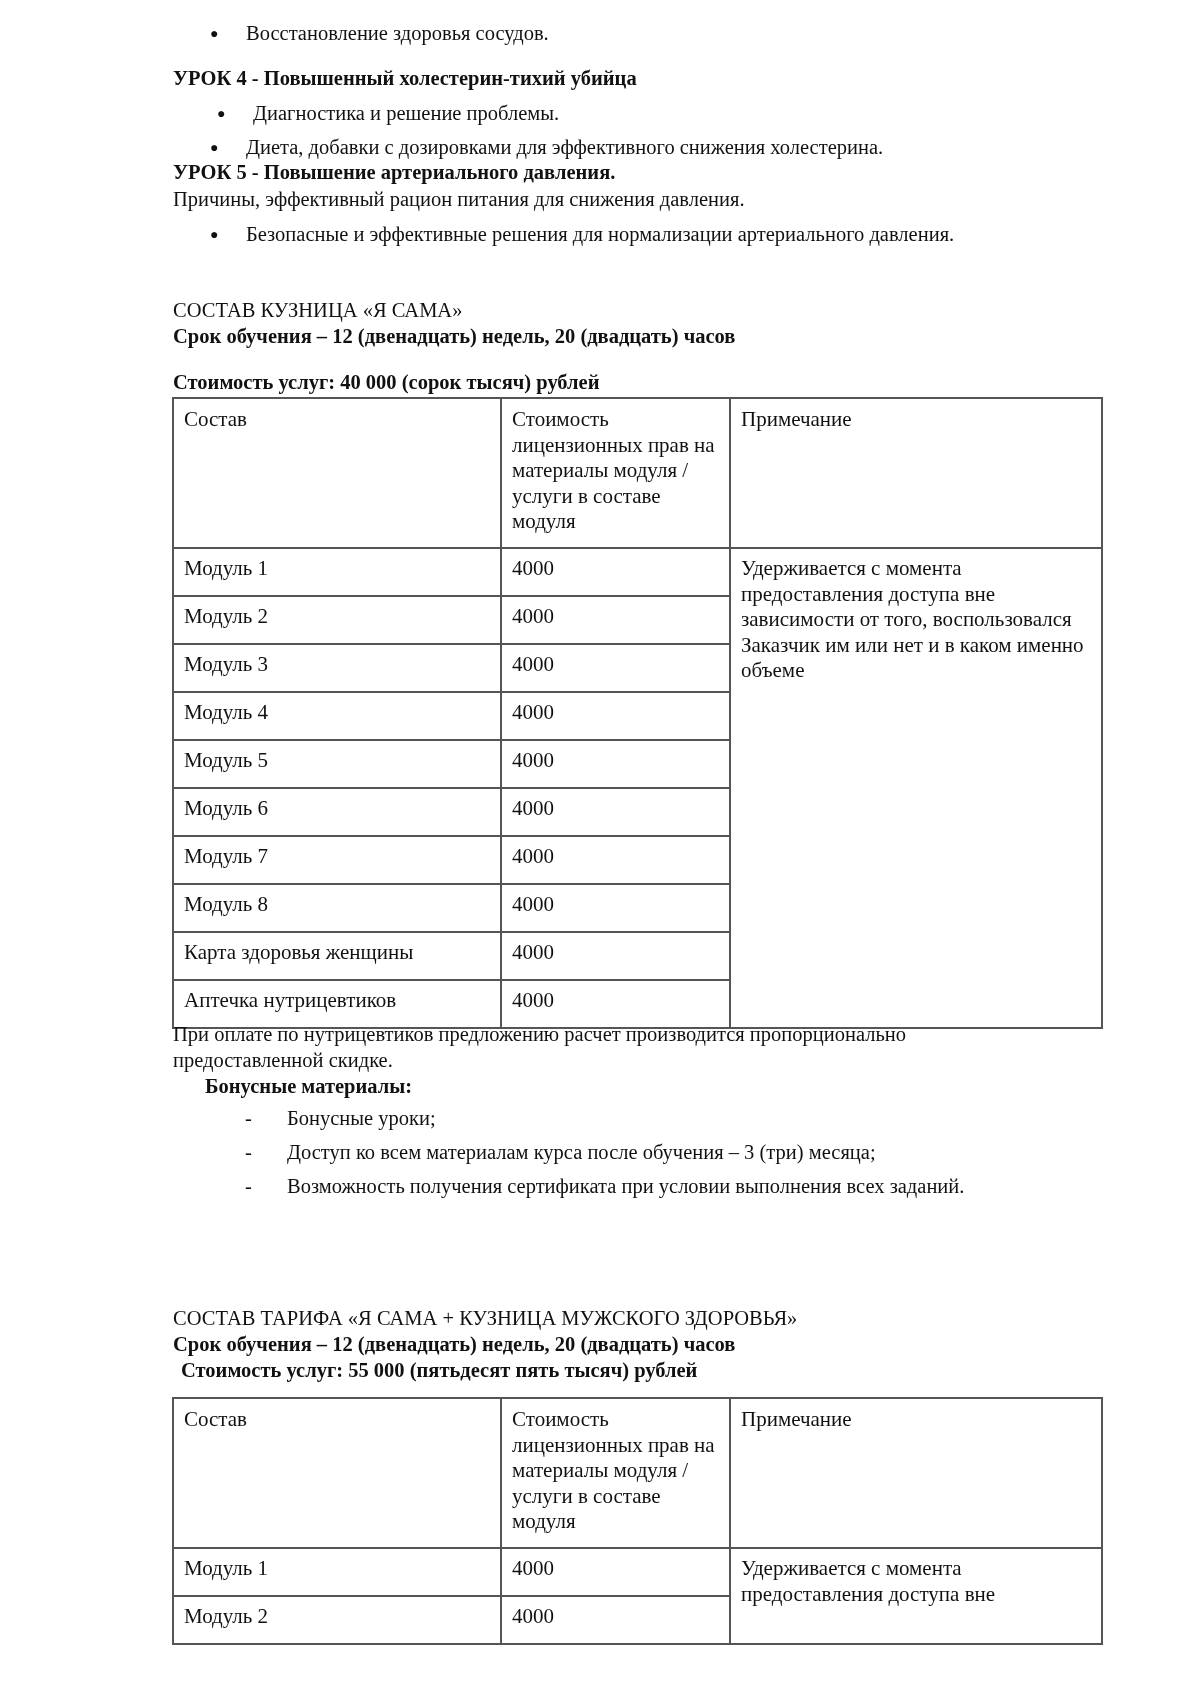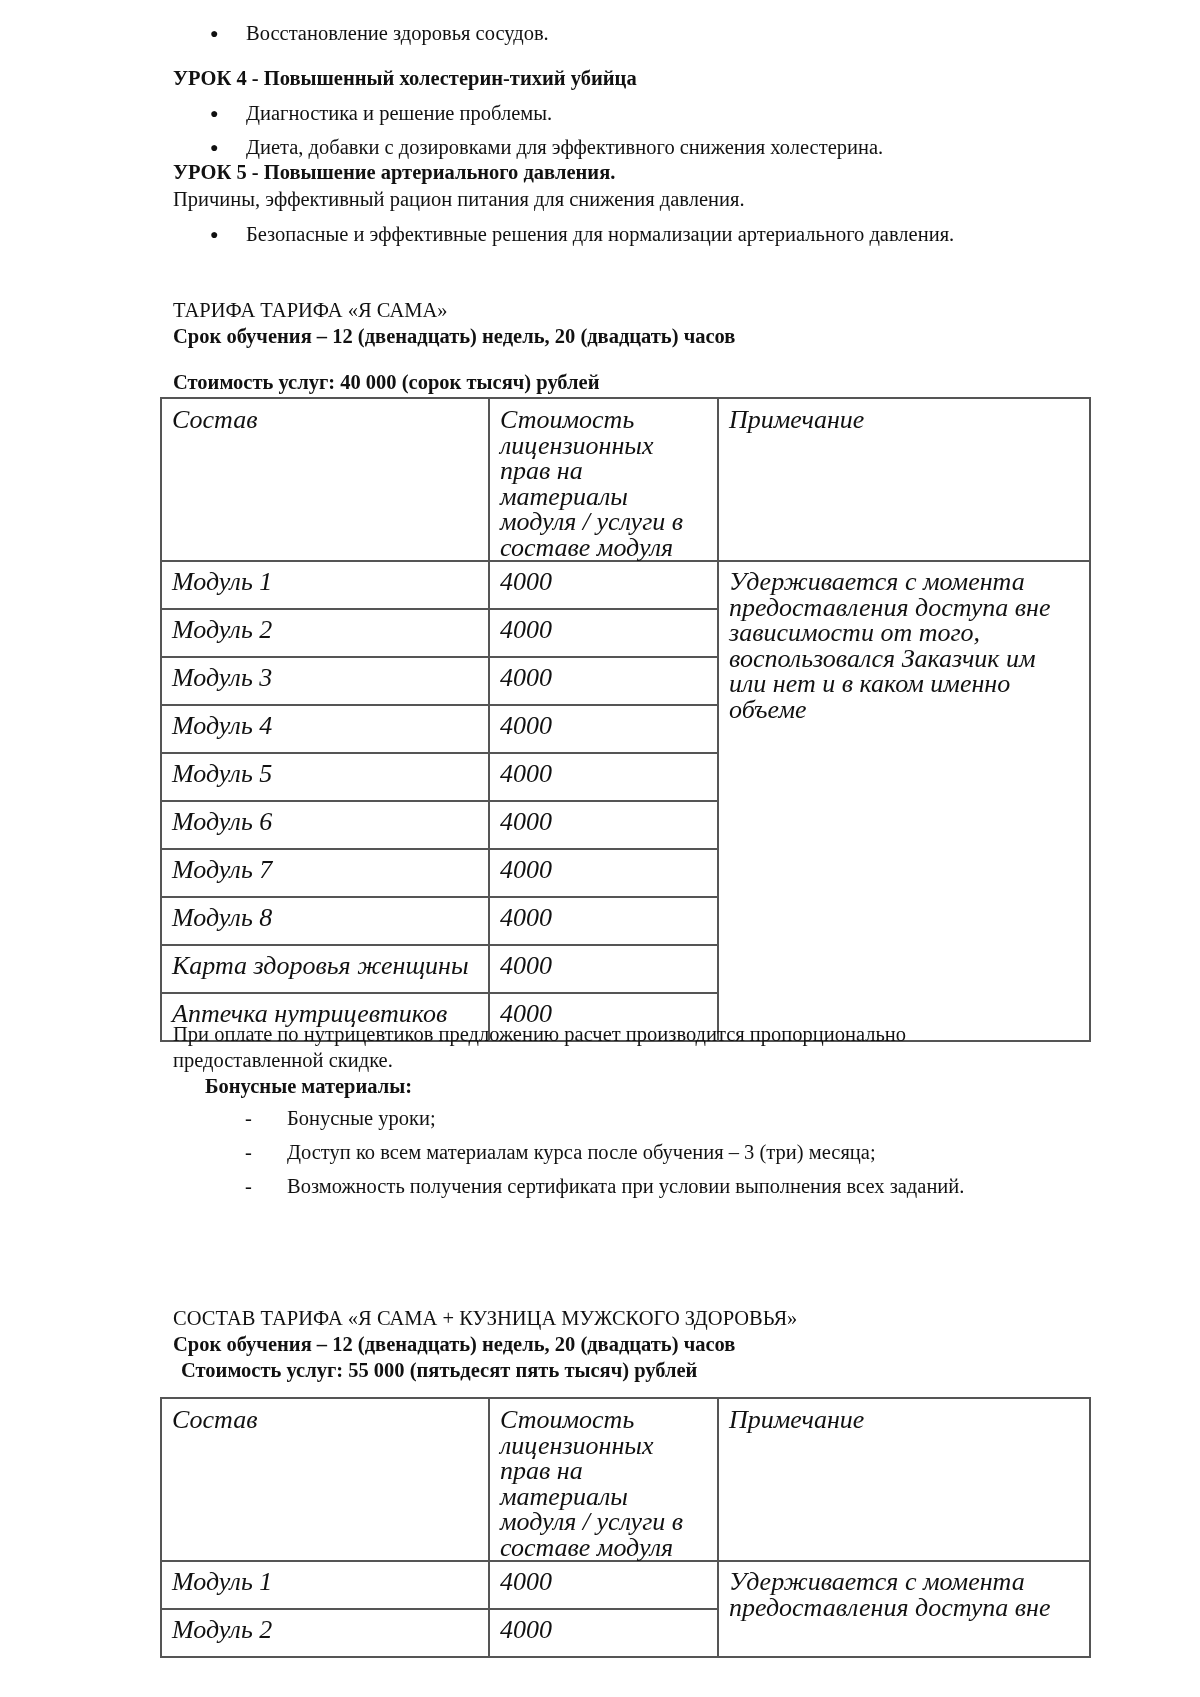--- a/index.html
+++ b/index.html
@@ -40,26 +40,25 @@
       left: 245px;
       white-space: nowrap;
       line-height: 26px;
     }
     .dash-item .marker {
       display: inline-block;
       width: 42px;
     }
     table.tariff {
       position: absolute;
-      left: 160px;
+      left: 172px;
       width: 929px;
       border-collapse: collapse;
       table-layout: fixed;
-      font-size: 26px;
-      font-style: italic;
+      font-size: 21px;
     }
     table.tariff td {
       border: 2px solid #555555;
       padding: 8px 10px 0 10px;
       vertical-align: top;
       line-height: 25.5px;
     }
     table.tariff col.c1 { width: 328px; }
     table.tariff col.c2 { width: 229px; }
     table.tariff col.c3 { width: 372px; }
@@ -68,35 +67,35 @@
     .note { line-height: 25.5px; }
   </style>
 </head>
 <body>
 
 <div>
   <div class="bullet-item" style="top:20px;">
     <span class="marker">●</span><span>Восстановление здоровья сосудов.</span>
   </div>
   <div class="line bold" style="top:65px;">УРОК 4 - Повышенный холестерин-тихий убийца</div>
-  <div class="bullet-item" style="top:100px;">
+  <div class="bullet-item" style="top:100px;margin-left:7px;">
     <span class="marker">●</span><span>Диагностика и решение проблемы.</span>
   </div>
   <div class="bullet-item" style="top:134px;">
     <span class="marker">●</span><span>Диета, добавки с дозировками для эффективного снижения холестерина.</span>
   </div>
   <div class="line bold" style="top:159px;">УРОК 5 - Повышение артериального давления.</div>
   <div class="line" style="top:186px;">Причины, эффективный рацион питания для снижения давления.</div>
   <div class="bullet-item" style="top:221px;">
     <span class="marker">●</span><span>Безопасные и эффективные решения для нормализации артериального давления.</span>
   </div>
 </div>
 
 <div>
-  <div class="line" style="top:297px;">ТАРИФА ТАРИФА «Я САМА»</div>
+  <div class="line" style="top:297px;">СОСТАВ КУЗНИЦА «Я САМА»</div>
   <div class="line bold" style="top:323px;">Срок обучения – 12  (двенадцать) недель, 20 (двадцать) часов</div>
   <div class="line bold" style="top:349px;margin-top:20px;">Стоимость услуг: 40 000 (сорок тысяч) рублей</div>
 
   <table class="tariff" style="top:397px;">
     <colgroup>
         <col class="c1">
         <col class="c2">
         <col class="c3">
       </colgroup>
     <tbody>

